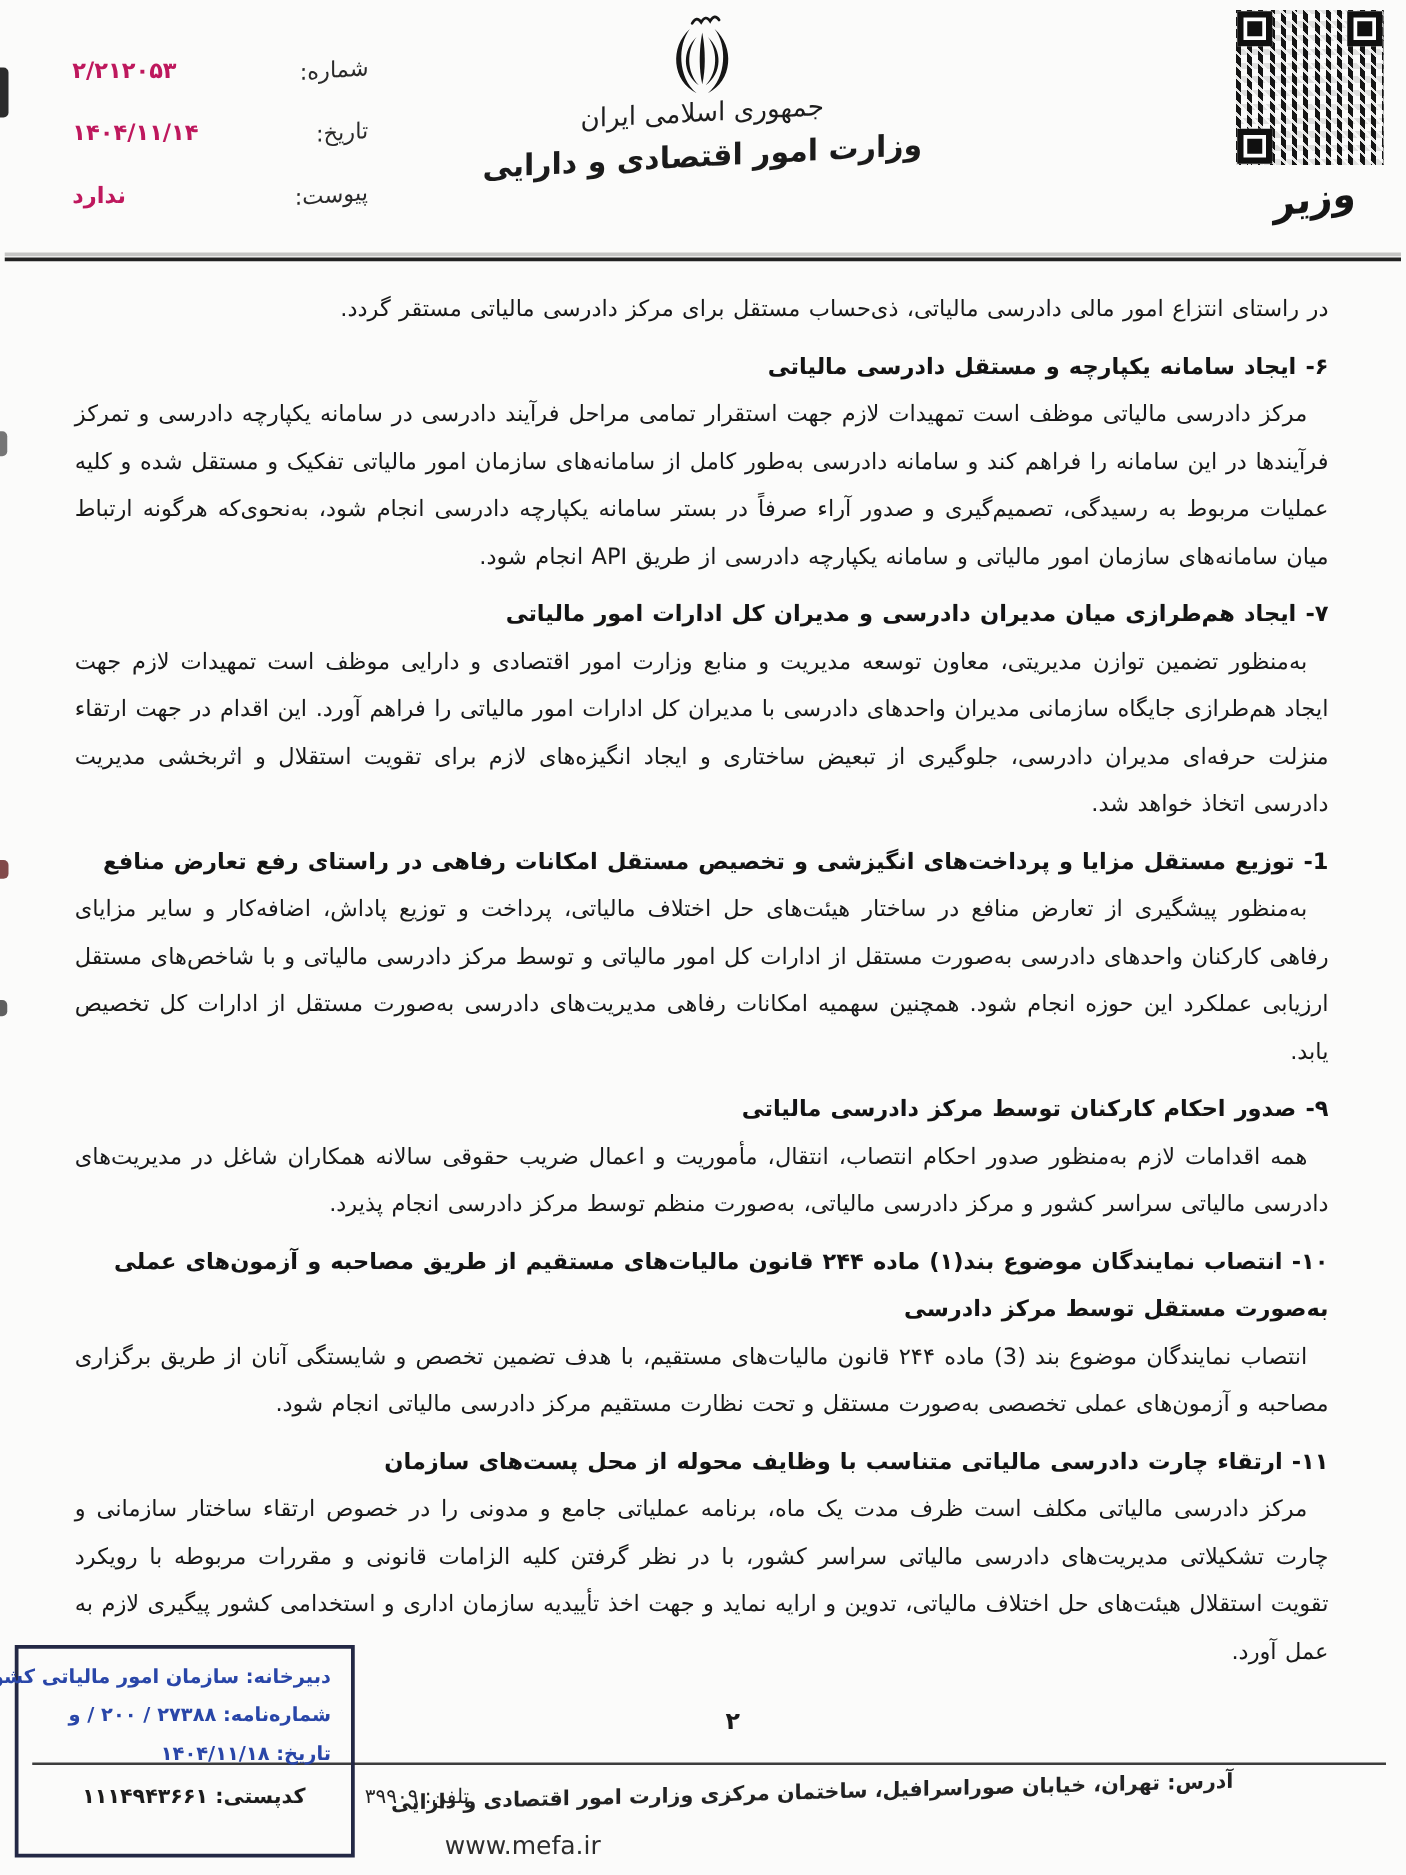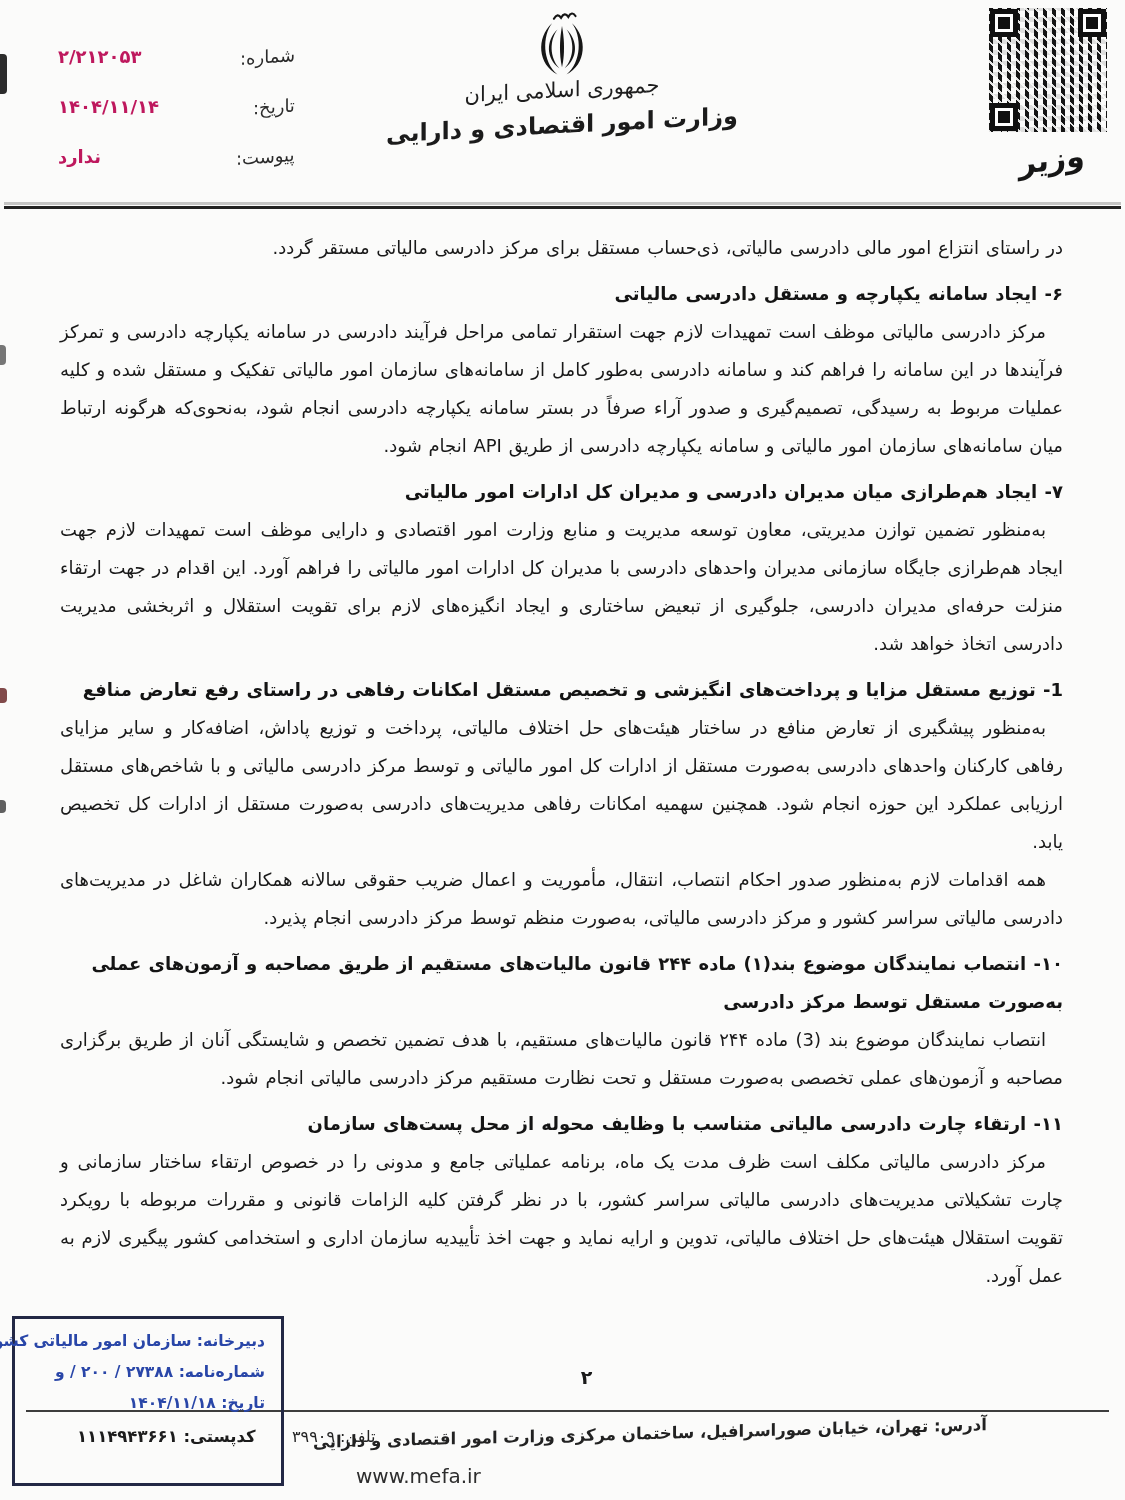--- a/index.html
+++ b/index.html
@@ -45,21 +45,21 @@
   .body-text p.intro{text-indent:0;margin-bottom:8px;}
   .body-text h3{font-size:18px;font-weight:bold;margin:8px 0 0;line-height:38px;text-align:right;color:#141414;}
 
   
   .page-number{position:absolute;top:1366px;left:0;width:100%;text-align:center;
     font-size:19px;font-weight:bold;transform:translateX(24px);}
   .footer-rule{position:absolute;top:1410px;left:26px;right:16px;height:2px;background:#3d3d3d;z-index:1;}
   .address{position:absolute;top:1424px;right:138px;font-size:16.5px;font-weight:bold;
     white-space:nowrap;color:#222;transform:skewY(-1.5deg);}
   .phone{position:absolute;top:1427px;left:292px;font-size:16px;font-weight:normal;color:#222;}
-  .postal{position:absolute;top:1427px;left:77px;font-size:16.5px;font-weight:bold;color:#1c1c1c;z-index:4;}
+  .postal{position:absolute;top:1427px;left:66px;font-size:16.5px;font-weight:bold;color:#1c1c1c;z-index:4;}
   .website{position:absolute;top:1464px;left:356px;font-size:20px;color:#2d2d2d;direction:ltr;}
 
   
   .stamp-box{position:absolute;top:1316px;left:12px;width:272px;height:170px;
     border:3px solid #232845;box-sizing:border-box;background:none;z-index:3;
     padding:7px 16px 0 8px;text-align:right;}
   .stamp-line{color:#2946a8;font-weight:bold;font-size:15.5px;line-height:31px;white-space:nowrap;}
 
   
   .artifact{position:absolute;left:0;border-radius:0 4px 4px 0;}
@@ -115,20 +115,21 @@
 
     <h3>۶-  ایجاد سامانه یکپارچه و مستقل دادرسی مالیاتی</h3>
     <p>مرکز دادرسی مالیاتی موظف است تمهیدات لازم جهت استقرار تمامی مراحل فرآیند دادرسی در سامانه یکپارچه دادرسی و تمرکز فرآیندها در این سامانه را فراهم کند و سامانه دادرسی به‌طور کامل از سامانه‌های سازمان امور مالیاتی تفکیک و مستقل شده و کلیه عملیات مربوط به رسیدگی، تصمیم‌گیری و صدور آراء صرفاً در بستر سامانه یکپارچه دادرسی انجام شود، به‌نحوی‌که هرگونه ارتباط میان سامانه‌های سازمان امور مالیاتی و سامانه یکپارچه دادرسی از طریق API انجام شود.</p>
 
     <h3>۷-  ایجاد هم‌طرازی میان مدیران دادرسی و مدیران کل ادارات امور مالیاتی</h3>
     <p>به‌منظور تضمین توازن مدیریتی، معاون توسعه مدیریت و منابع وزارت امور اقتصادی و دارایی موظف است تمهیدات لازم جهت ایجاد هم‌طرازی جایگاه سازمانی مدیران واحدهای دادرسی با مدیران کل ادارات امور مالیاتی را فراهم آورد. این اقدام در جهت ارتقاء منزلت حرفه‌ای مدیران دادرسی، جلوگیری از تبعیض ساختاری و ایجاد انگیزه‌های لازم برای تقویت استقلال و اثربخشی مدیریت دادرسی اتخاذ خواهد شد.</p>
 
     <h3>1-  توزیع مستقل مزایا و پرداخت‌های انگیزشی و تخصیص مستقل امکانات رفاهی در راستای رفع تعارض منافع</h3>
     <p>به‌منظور پیشگیری از تعارض منافع در ساختار هیئت‌های حل اختلاف مالیاتی، پرداخت و توزیع پاداش، اضافه‌کار و سایر مزایای رفاهی کارکنان واحدهای دادرسی به‌صورت مستقل از ادارات کل امور مالیاتی و توسط مرکز دادرسی مالیاتی و با شاخص‌های مستقل ارزیابی عملکرد این حوزه انجام شود. همچنین سهمیه امکانات رفاهی مدیریت‌های دادرسی به‌صورت مستقل از ادارات کل تخصیص یابد.</p>
 
+    <h3>۹-  صدور احکام کارکنان توسط مرکز دادرسی مالیاتی</h3>
     <p>همه اقدامات لازم به‌منظور صدور احکام انتصاب، انتقال، مأموریت و اعمال ضریب حقوقی سالانه همکاران شاغل در مدیریت‌های دادرسی مالیاتی سراسر کشور و مرکز دادرسی مالیاتی، به‌صورت منظم توسط مرکز دادرسی انجام پذیرد.</p>
 
     <h3>۱۰- انتصاب نمایندگان موضوع بند(۱) ماده ۲۴۴ قانون مالیات‌های مستقیم از طریق مصاحبه و آزمون‌های عملی به‌صورت مستقل توسط مرکز دادرسی</h3>
     <p>انتصاب نمایندگان موضوع بند (3) ماده ۲۴۴ قانون مالیات‌های مستقیم، با هدف تضمین تخصص و شایستگی آنان از طریق برگزاری مصاحبه و آزمون‌های عملی تخصصی به‌صورت مستقل و تحت نظارت مستقیم مرکز دادرسی مالیاتی انجام شود.</p>
 
     <h3>۱۱- ارتقاء چارت دادرسی مالیاتی متناسب با وظایف محوله از محل پست‌های سازمان</h3>
     <p>مرکز دادرسی مالیاتی مکلف است ظرف مدت یک ماه، برنامه عملیاتی جامع و مدونی را در خصوص ارتقاء ساختار سازمانی و چارت تشکیلاتی مدیریت‌های دادرسی مالیاتی سراسر کشور، با در نظر گرفتن کلیه الزامات قانونی و مقررات مربوطه با رویکرد تقویت استقلال هیئت‌های حل اختلاف مالیاتی، تدوین و ارایه نماید و جهت اخذ تأییدیه سازمان اداری و استخدامی کشور پیگیری لازم به عمل آورد.</p>
   </main>
 
   <div class="page-number">۲</div>

